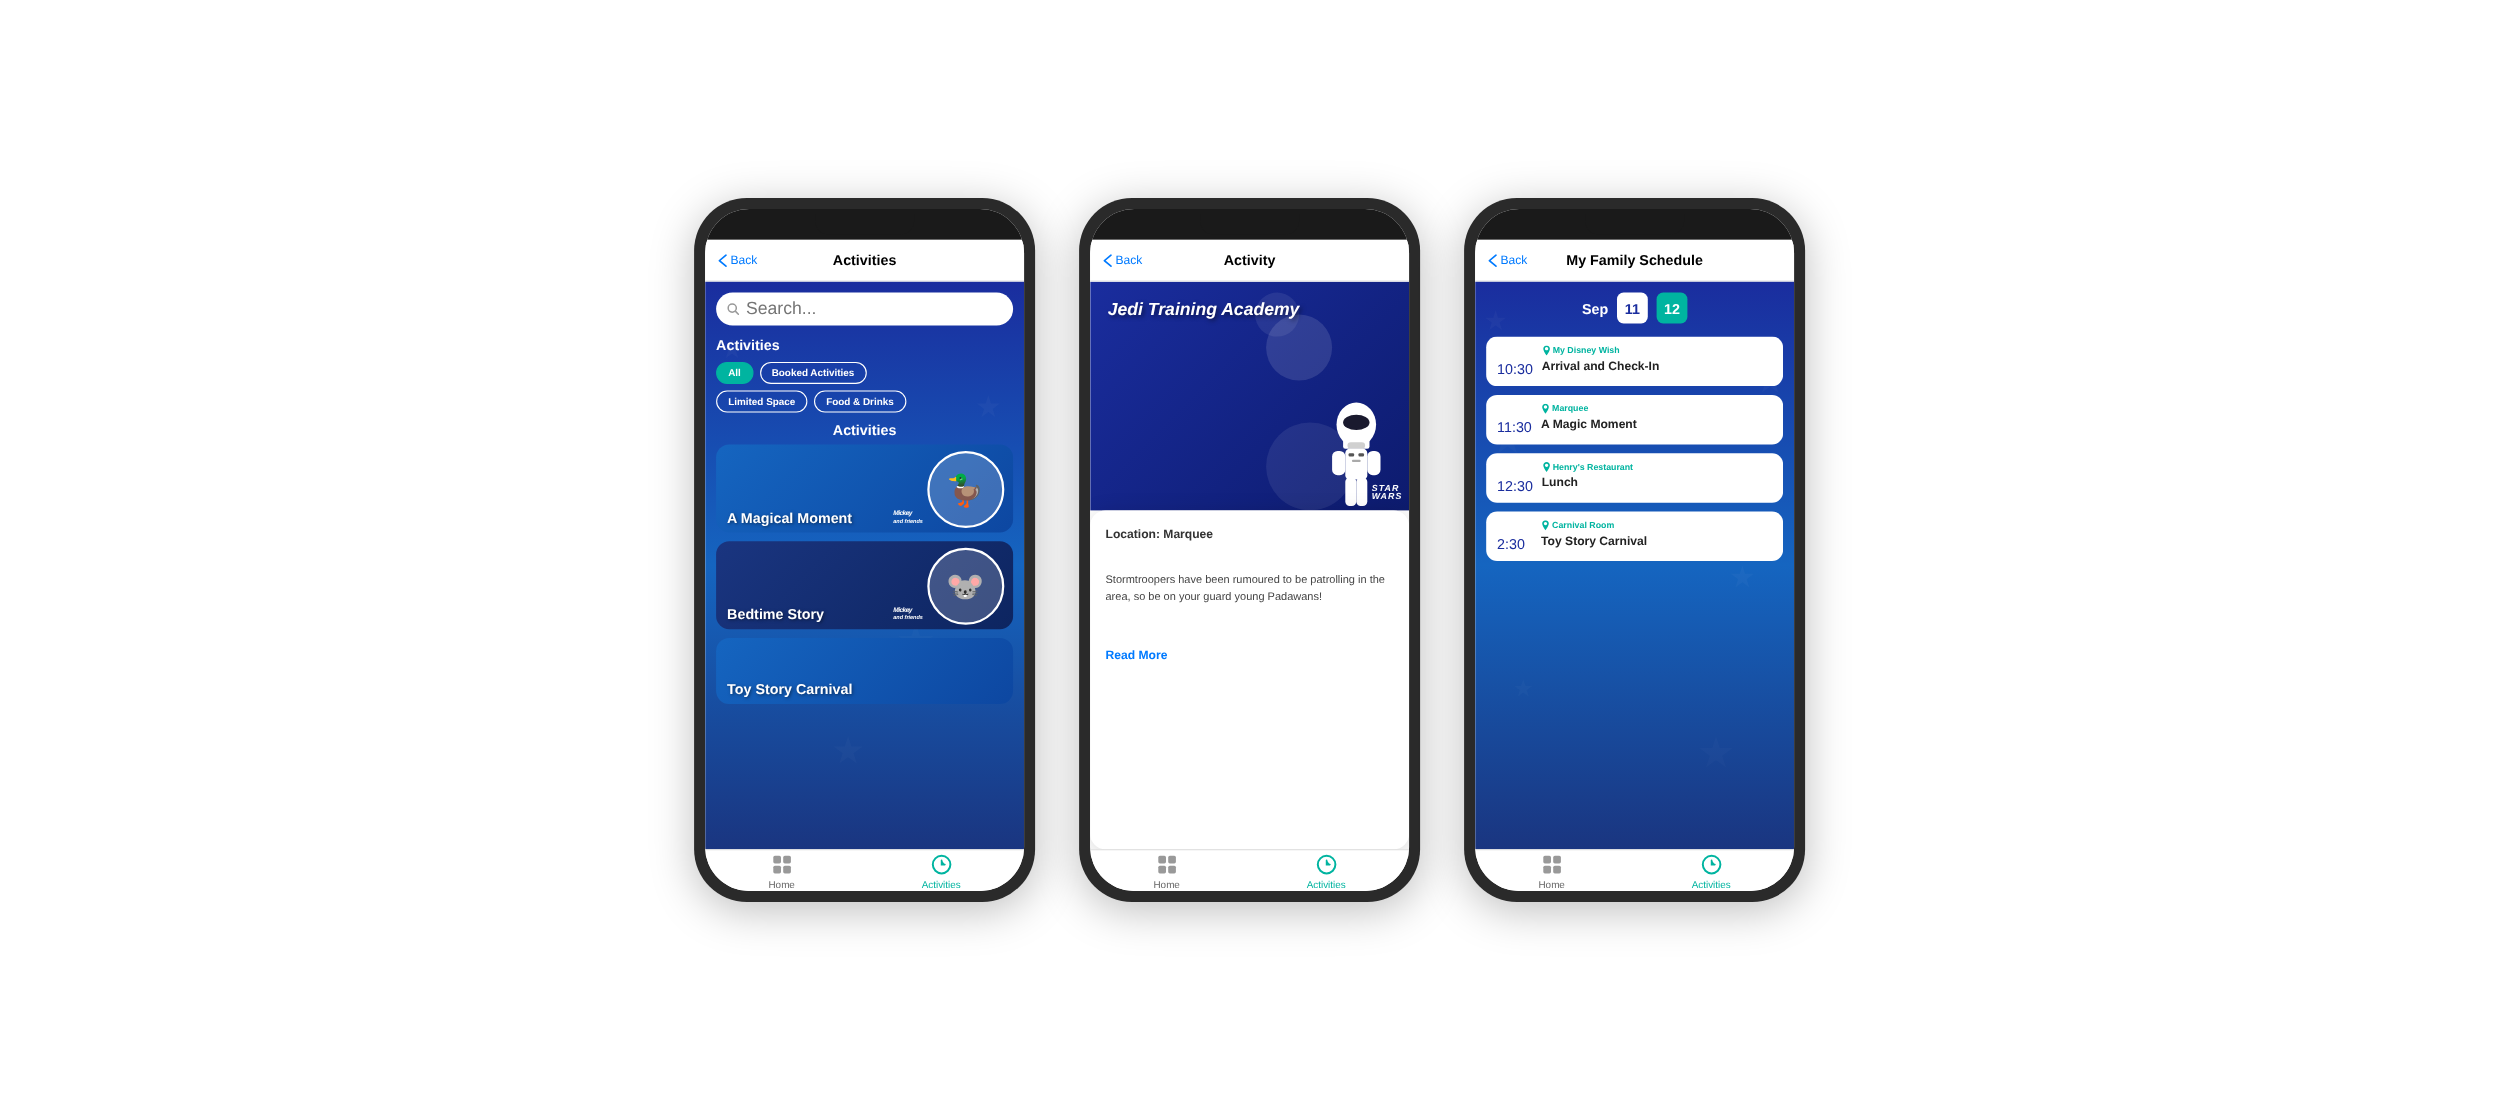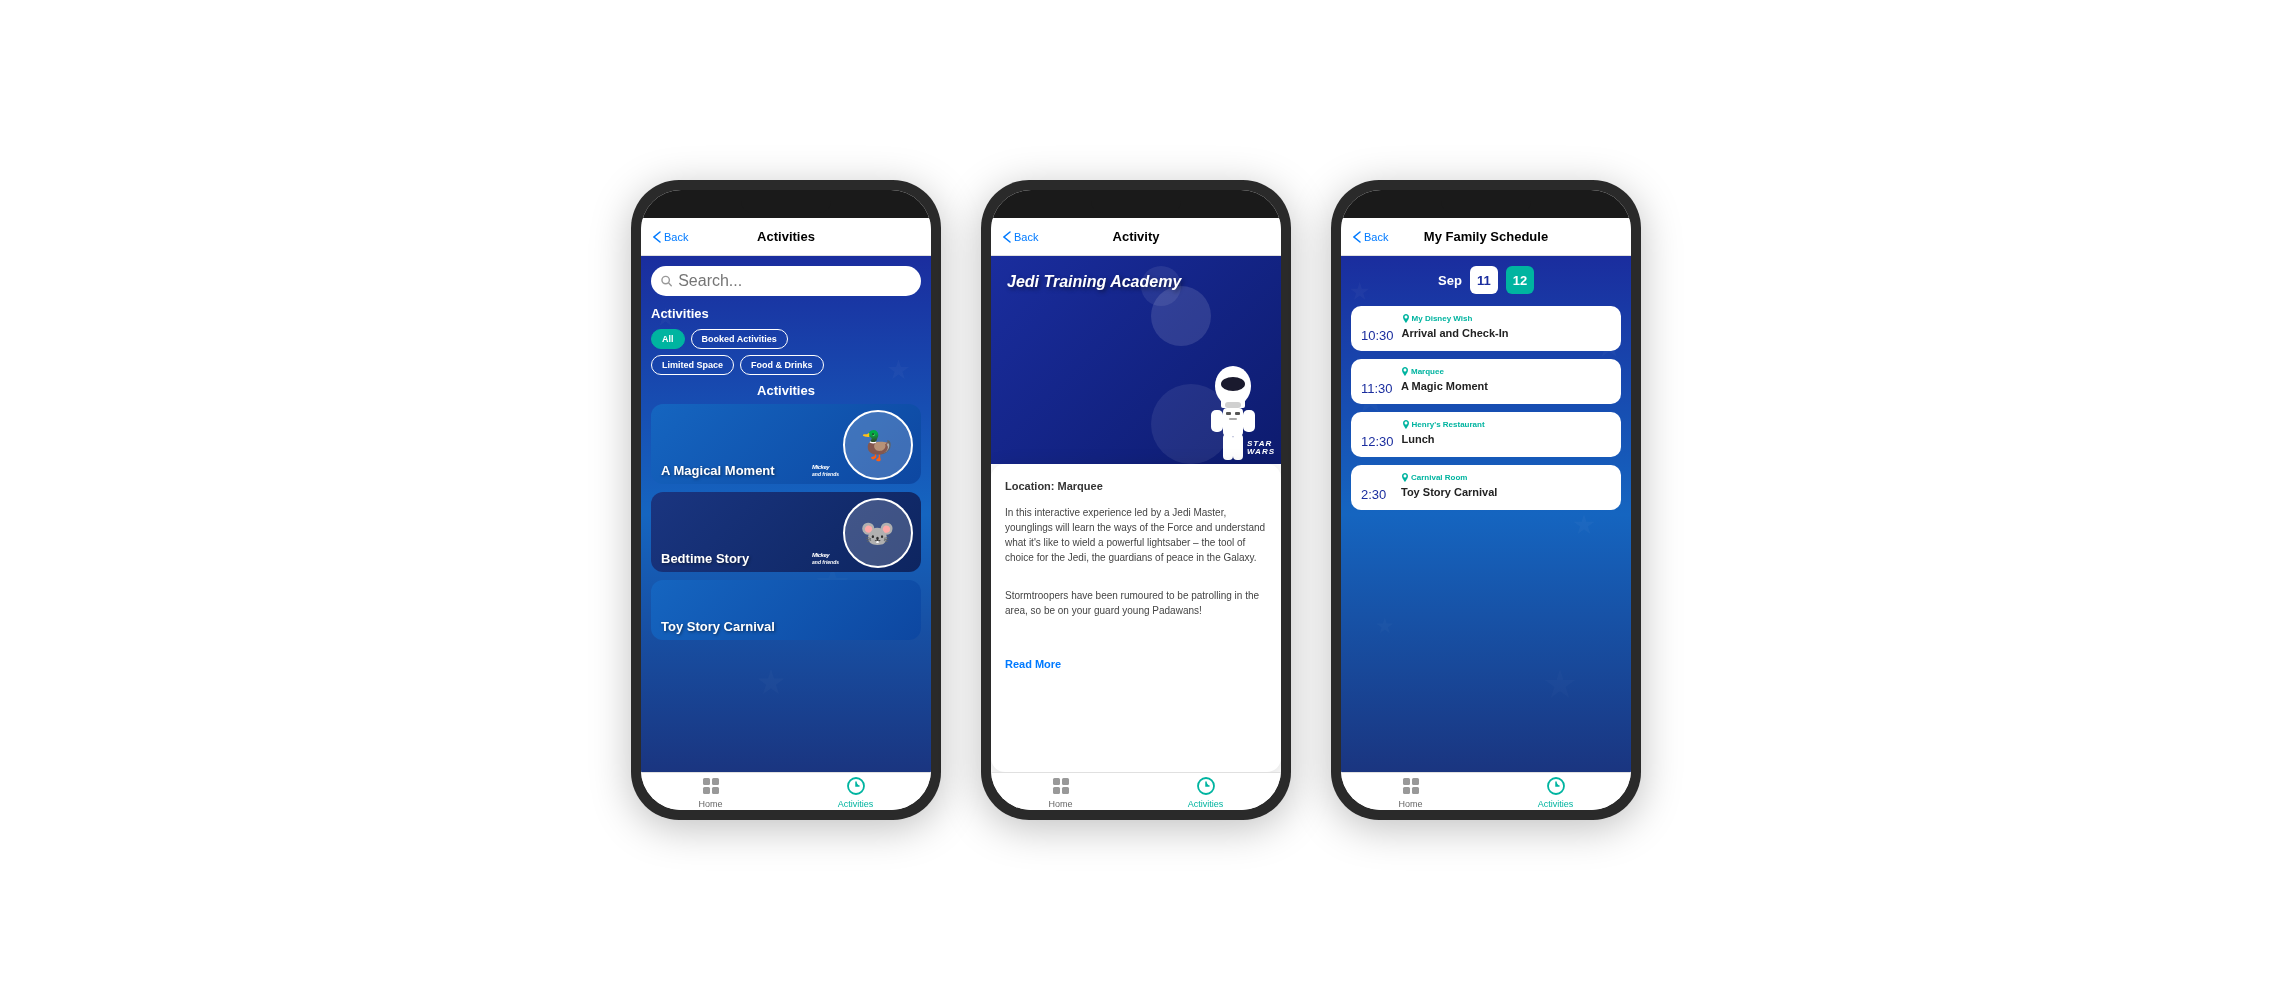--- a/index.html
+++ b/index.html
@@ -556,21 +556,20 @@
 
             <div style="position:absolute;bottom:8px;right:6px;">
               <div class="star-wars-logo" style="font-size:8px;font-weight:900;letter-spacing:1px;">STAR</div>
               <div class="star-wars-logo" style="font-size:8px;font-weight:900;letter-spacing:1px;">WARS</div>
             </div>
           </div>
 
           <div class="hero-card">
             <div class="activity-detail-content">
               <div class="detail-location">Location: Marquee</div>
-              <div class="detail-desc">In this interactive experience led by a Jedi Master, younglings will learn the ways of the Force and understand what it's like to wield a powerful lightsaber – the tool of choice for the Jedi, the guardians of peace in the Galaxy.</div>
               <br>
               <div class="detail-desc">Stormtroopers have been rumoured to be patrolling in the area, so be on your guard young Padawans!</div>
               <br>
               <br>
               <div class="detail-read-more">Read More</div>
             </div>
           </div>
         </div>
       </div>
 

